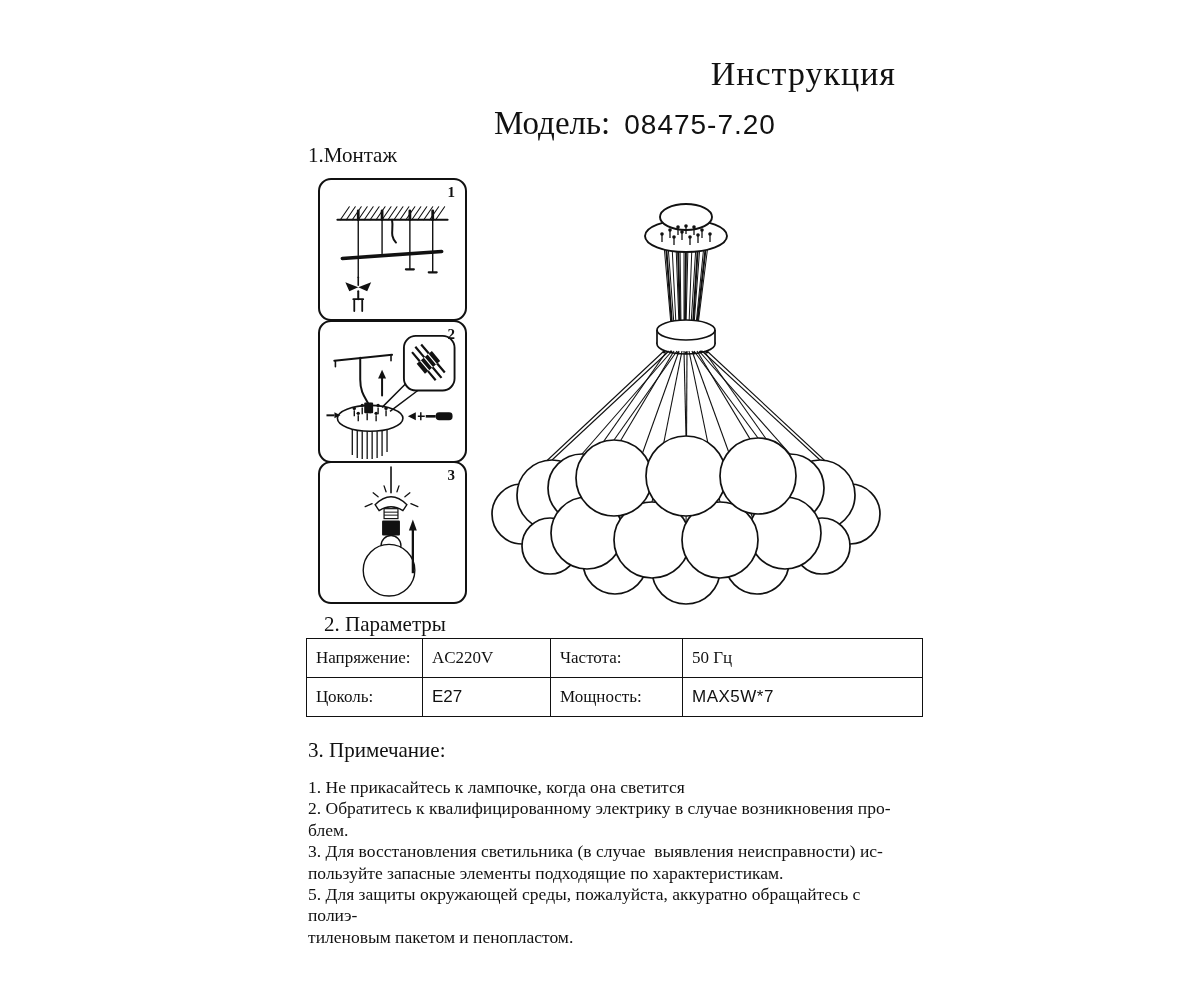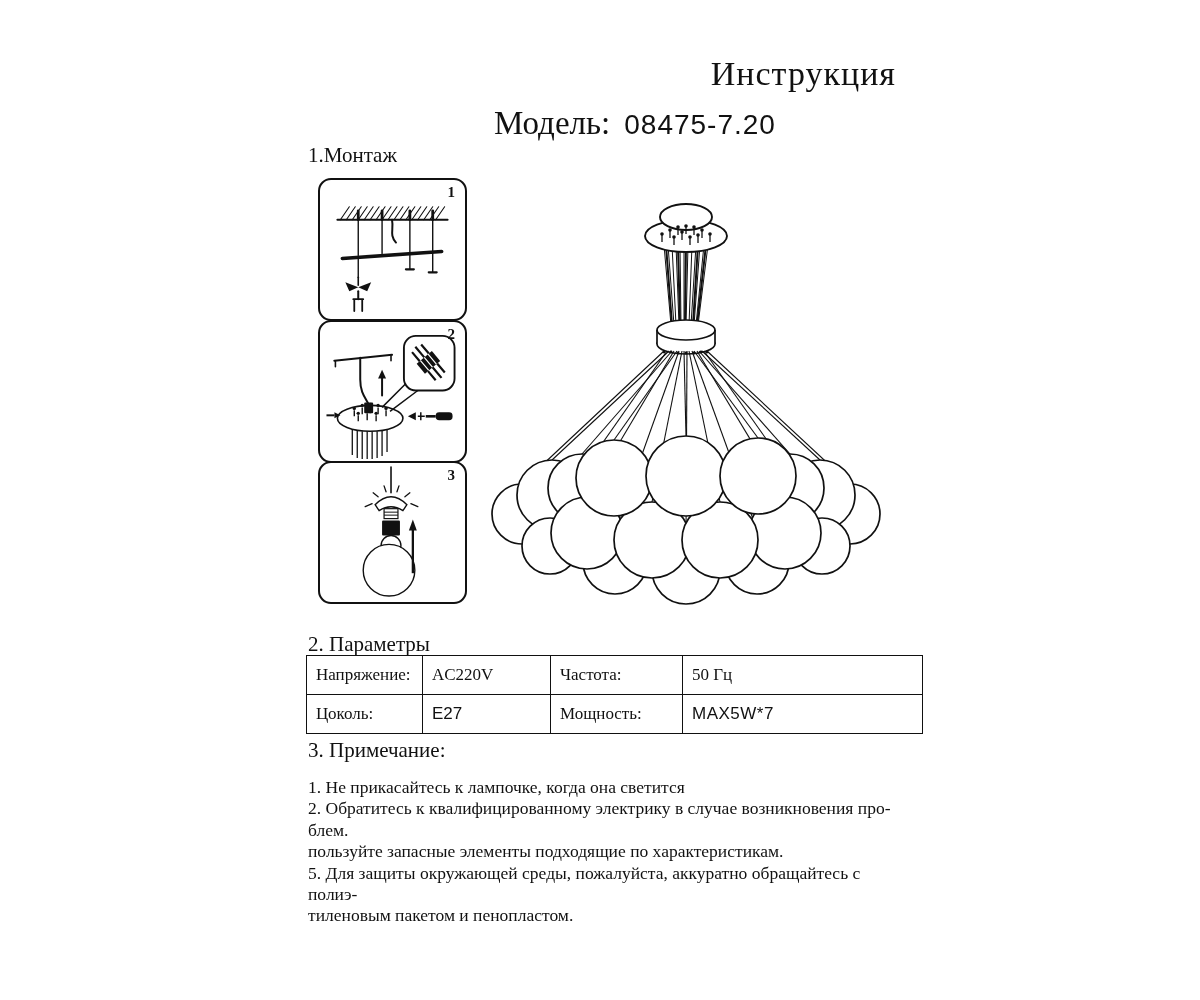--- a/index.html
+++ b/index.html
@@ -4,27 +4,27 @@
 <style>
   html,body{margin:0;padding:0;}
   body{width:1200px;height:1000px;background:#ffffff;font-family:"Liberation Serif","DejaVu Serif",serif;color:#111;}
   .page{position:relative;width:1200px;height:1000px;background:#fff;overflow:hidden;}
   .abs{position:absolute;}
   .title{left:296px;top:55px;width:600px;text-align:right;font-size:34px;letter-spacing:1px;}
   .model-line{left:335px;top:105px;width:600px;text-align:center;font-size:33px;}
   .model-value{font-family:"Liberation Sans","DejaVu Sans",sans-serif;font-size:28px;letter-spacing:1px;margin-left:14px;}
   .sec-h{font-size:21px;}
   .h-montage{left:308px;top:143px;}
-  .h-params{left:308px;top:612px;margin-top:20px;}
+  .h-params{left:324px;top:612px;}
   .h-notes{left:308px;top:738px;}
   .step-box{left:318px;width:145px;height:139px;border:2.2px solid #111;border-radius:13px;background:#fff;}
   .step-num{position:absolute;top:4px;right:10px;font-weight:bold;font-size:15px;}
   .step-box svg{position:absolute;left:0;top:0;}
   .chandelier{left:490px;top:190px;}
-  .params-table{left:306px;top:655px;border-collapse:collapse;table-layout:fixed;border-radius:23px;}
+  .params-table{left:306px;top:638px;border-collapse:collapse;table-layout:fixed;border-radius:23px;}
   .params-table td{border:1.6px solid #111;height:38px;padding:0 0 0 9px;font-size:17px;vertical-align:middle;}
   .c1{width:106px}.c2{width:118px}.c3{width:122px}.c4{width:230px}
   .val-sans{font-family:"Liberation Sans","DejaVu Sans",sans-serif;font-size:16px;}
   .val-sans-sm{font-family:"Liberation Sans","DejaVu Sans",sans-serif;font-size:13px;letter-spacing:.5px;}
   .notes{left:308px;top:777px;width:596px;font-size:17.5px;}
   .note-line{white-space:pre-wrap;line-height:21.4px;}
   svg{display:block;}
 </style>
 </head>
 <body>
@@ -240,18 +240,19 @@
       </tr>
     </tbody>
   </table>
 
   <div class="abs sec-h h-notes">3. Примечание:</div>
 
   <div class="abs notes">
     <div class="note-line">1. Не прикасайтесь к лампочке, когда она светится</div>
     <div class="note-line">2. Обратитесь к квалифицированному электрику в случае возникновения про-</div>
     <div class="note-line">блем.</div>
+    <div class="note-line">3. Для восстановления светильника (в случае  выявления неисправности) ис-</div>
     <div class="note-line">пользуйте запасные элементы подходящие по характеристикам.</div>
     <div class="note-line">5. Для защиты окружающей среды, пожалуйста, аккуратно обращайтесь с полиэ-</div>
     <div class="note-line">тиленовым пакетом и пенопластом.</div>
   </div>
 
 </div>
 
 </body></html>

